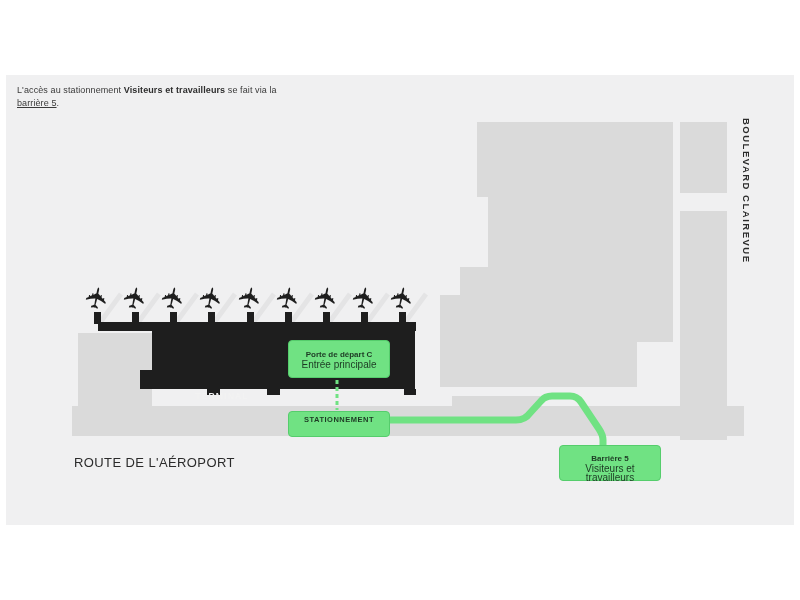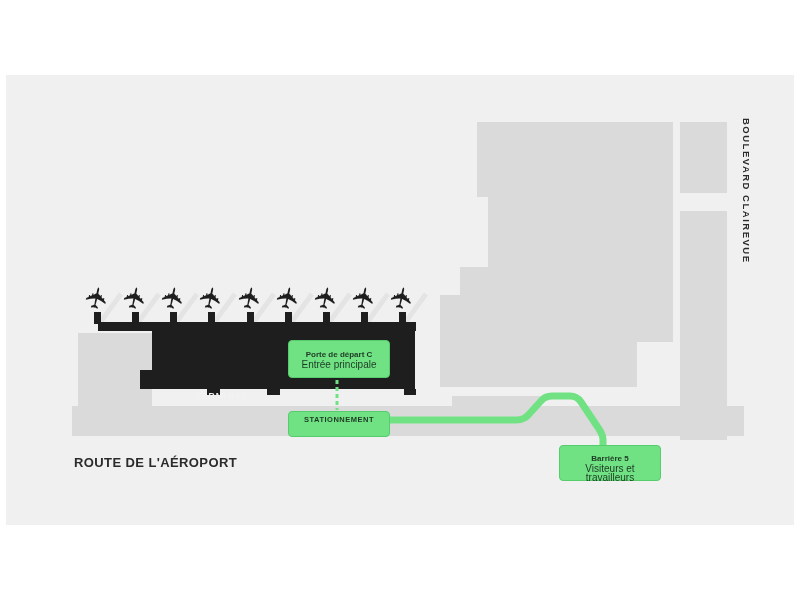--- a/index.html
+++ b/index.html
@@ -15,21 +15,21 @@
     position:absolute;left:17px;top:84px;width:272px;
     font-size:9px;line-height:13px;color:#3a3a3a;letter-spacing:.1px;
   }
   .intro p{margin:0 0 11px 0;}
   .intro b{font-weight:bold;color:#2e2e2e;}
   .intro a{color:#3a3a3a;text-decoration:underline;cursor:pointer;}
 
   
   .route-label{
     position:absolute;left:74px;top:455px;
-    font-size:13px;font-weight:bold;color:#2b2b2b;letter-spacing:.4px;white-space:nowrap;
+    font-size:13px;font-weight:normal;color:#2b2b2b;letter-spacing:.4px;white-space:nowrap;
   }
   .blvd-label{
     position:absolute;left:741px;top:118px;height:180px;
     writing-mode:vertical-rl;
     font-size:9.5px;font-weight:bold;color:#2b2b2b;letter-spacing:1.5px;white-space:nowrap;
   }
 
   
   .terminal-label{
     position:absolute;left:183px;top:347px;width:78px;text-align:center;
@@ -103,20 +103,21 @@
       <rect x="267" y="389" width="13" height="6" fill="#1E1E1E"></rect>
       <rect x="404" y="389" width="12" height="6" fill="#1E1E1E"></rect>
     </g>
 
     <path d="M390,420 H516 Q525,420 530,413 L541,401 Q545,396 552,396 H570 Q577,396 581,402 L599,429 Q603,435 603,440 V446" fill="none" stroke-width="7" stroke-linecap="round" stroke-linejoin="round" stroke="#70E283"></path>
 
     <line x1="337" y1="380" x2="337" y2="410" stroke-width="3" stroke-dasharray="4 3" stroke="#70E283"></line>
   </svg>
 
   <div class="intro">
+    <p><span>L'accès au stationnement </span><b>Visiteurs et travailleurs</b><span> se fait via la </span><a>barrière 5</a><span>.</span></p>
   </div>
 
   <div class="route-label">ROUTE DE L'AÉROPORT</div>
   <div class="blvd-label">BOULEVARD CLAIREVUE</div>
 
   <div class="terminal-label">TERMINAL</div>
 
   <span class="plane" style="left:80px">✈</span>
   <span class="plane" style="left:118px">✈</span>
   <span class="plane" style="left:156px">✈</span>

